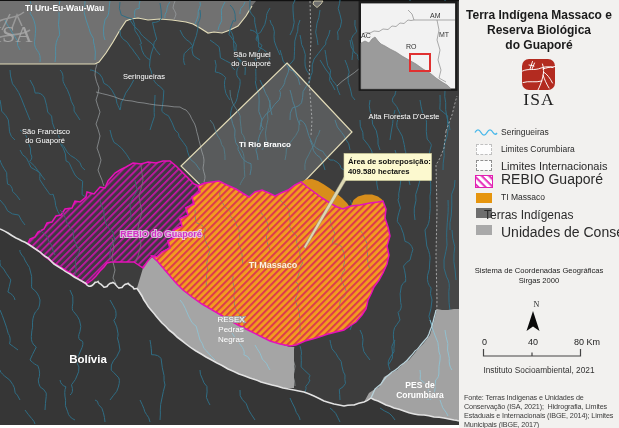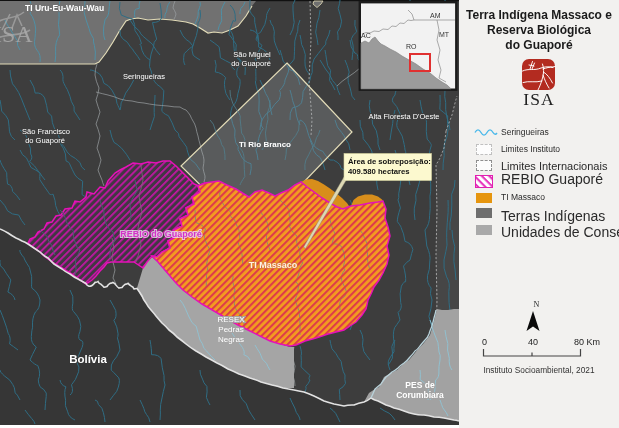--- a/index.html
+++ b/index.html
@@ -340,53 +340,55 @@
 </svg>
 
 <div style="position:absolute;left:459px;top:89px;width:160px;text-align:center;font-family:'Liberation Serif',serif;font-size:17.5px;color:#222;letter-spacing:1.1px">ISA</div>
 
 <svg width="24" height="12" viewBox="0 0 24 12" style="position:absolute;left:474px;top:126px" xmlns="http://www.w3.org/2000/svg">
 <path d="M1,6.5 C3,3 5,3 7,6.5 C9,10 11,10 13,6.5 C15,3 17,3 19,6.5 C20.5,9 22,8.5 23,7" fill="none" stroke="#49b8ea" stroke-width="1.4"></path>
     </svg>
 <div style="position:absolute;left:501px;top:126.5px;font-size:8.5px;color:#2a2a2a;white-space:nowrap">Seringueiras</div>
 
 <div style="position:absolute;left:476px;top:144px;width:16px;height:11px;background:#fdfdfd;border:1px dashed #c0c0c0"></div>
-<div style="position:absolute;left:501px;top:144.0px;font-size:8.5px;color:#2a2a2a;white-space:nowrap">Limites Instituto</div>
+<div style="position:absolute;left:501px;top:144.0px;font-size:8.5px;color:#2a2a2a;white-space:nowrap">Limites Corumbiara</div>
 
 <div style="position:absolute;left:476px;top:160px;width:16px;height:11px;background:#fdfdfd;border:1px dashed #8f8f8f"></div>
 <div style="position:absolute;left:501px;top:160.0px;font-size:11px;color:#2a2a2a;white-space:nowrap">Limites Internacionais</div>
 
 <svg width="18" height="13" viewBox="0 0 18 13" style="position:absolute;left:475px;top:175px" xmlns="http://www.w3.org/2000/svg">
 <defs>
         <pattern id="lh" width="5.2" height="5.2" patternUnits="userSpaceOnUse" patternTransform="rotate(45)">
 <rect width="5.2" height="5.2" fill="#fff"></rect>
           <rect width="5.2" height="2.1" fill="#e635bd"></rect>
         </pattern>
       </defs>
 <rect x="0.5" y="0.5" width="17" height="12" fill="url(#lh)" stroke="#e020b0" stroke-width="1"></rect>
     </svg>
 <div style="position:absolute;left:501px;top:171px;font-size:14px;color:#2a2a2a;white-space:nowrap">REBIO Guaporé</div>
 
 <div style="position:absolute;left:476px;top:192.5px;width:16px;height:10px;background:#e6950e"></div>
 <div style="position:absolute;left:501px;top:192.0px;font-size:8.5px;color:#2a2a2a;white-space:nowrap">TI Massaco</div>
 
 <div style="position:absolute;left:476px;top:208px;width:16px;height:10px;background:#6e6e6e"></div>
-<div style="position:absolute;left:501px;top:207.5px;font-size:14px;color:#2a2a2a;white-space:nowrap">Terras Indígenas</div>
+<div style="position:absolute;left:484px;top:207.5px;font-size:12px;color:#2a2a2a;white-space:nowrap">Terras Indígenas</div>
 
 <div style="position:absolute;left:476px;top:224.5px;width:16px;height:10px;background:#a9a9a9"></div>
 <div style="position:absolute;left:501px;top:224.0px;font-size:14px;color:#2a2a2a;white-space:nowrap">Unidades de Conservação</div>
 
+<div style="position:absolute;left:459px;top:266px;width:160px;text-align:center;font-size:7.6px;color:#222;line-height:9.5px">Sistema de Coordenadas Geográficas<br>Sirgas 2000</div>
 
 <div style="position:absolute;left:459px;top:300px;width:155px;text-align:center;font-family:'Liberation Serif',serif;font-size:8px;color:#222">N</div>
 <svg width="16" height="22" viewBox="0 0 16 22" style="position:absolute;left:525px;top:310px" xmlns="http://www.w3.org/2000/svg">
 <path d="M8,1 L1.5,21 L8,16.5 L14.5,21 Z" fill="#0a0a0a"></path>
     </svg>
 
 <div style="position:absolute;left:482px;top:337px;font-size:9px;color:#222">0</div>
 <div style="position:absolute;left:528px;top:337px;font-size:9px;color:#222">40</div>
 <div style="position:absolute;left:574px;top:337px;font-size:9px;color:#222">80 Km</div>
 <svg width="110" height="10" viewBox="0 0 110 10" style="position:absolute;left:480px;top:348px" xmlns="http://www.w3.org/2000/svg">
 <path d="M3.5,1 L3.5,8 L100.5,8 L100.5,1 M52,8 L52,4.5" fill="none" stroke="#444" stroke-width="1.2"></path>
     </svg>
 
 <div style="position:absolute;left:459px;top:365px;width:160px;text-align:center;font-size:8.3px;color:#333">Instituto Socioambiental, 2021</div>
 
+<div style="position:absolute;left:464px;top:393px;width:156px;font-size:7.2px;color:#3a3a3a;line-height:9px;white-space:nowrap;letter-spacing:-0.12px">Fonte: Terras Indígenas e Unidades de<br>Conservação (ISA, 2021);&nbsp; Hidrografia, Limites<br>Estaduais e Internacionais (IBGE, 2014); Limites<br>Municipais (IBGE, 2017)</div>
 </div>
 
 </body></html>

